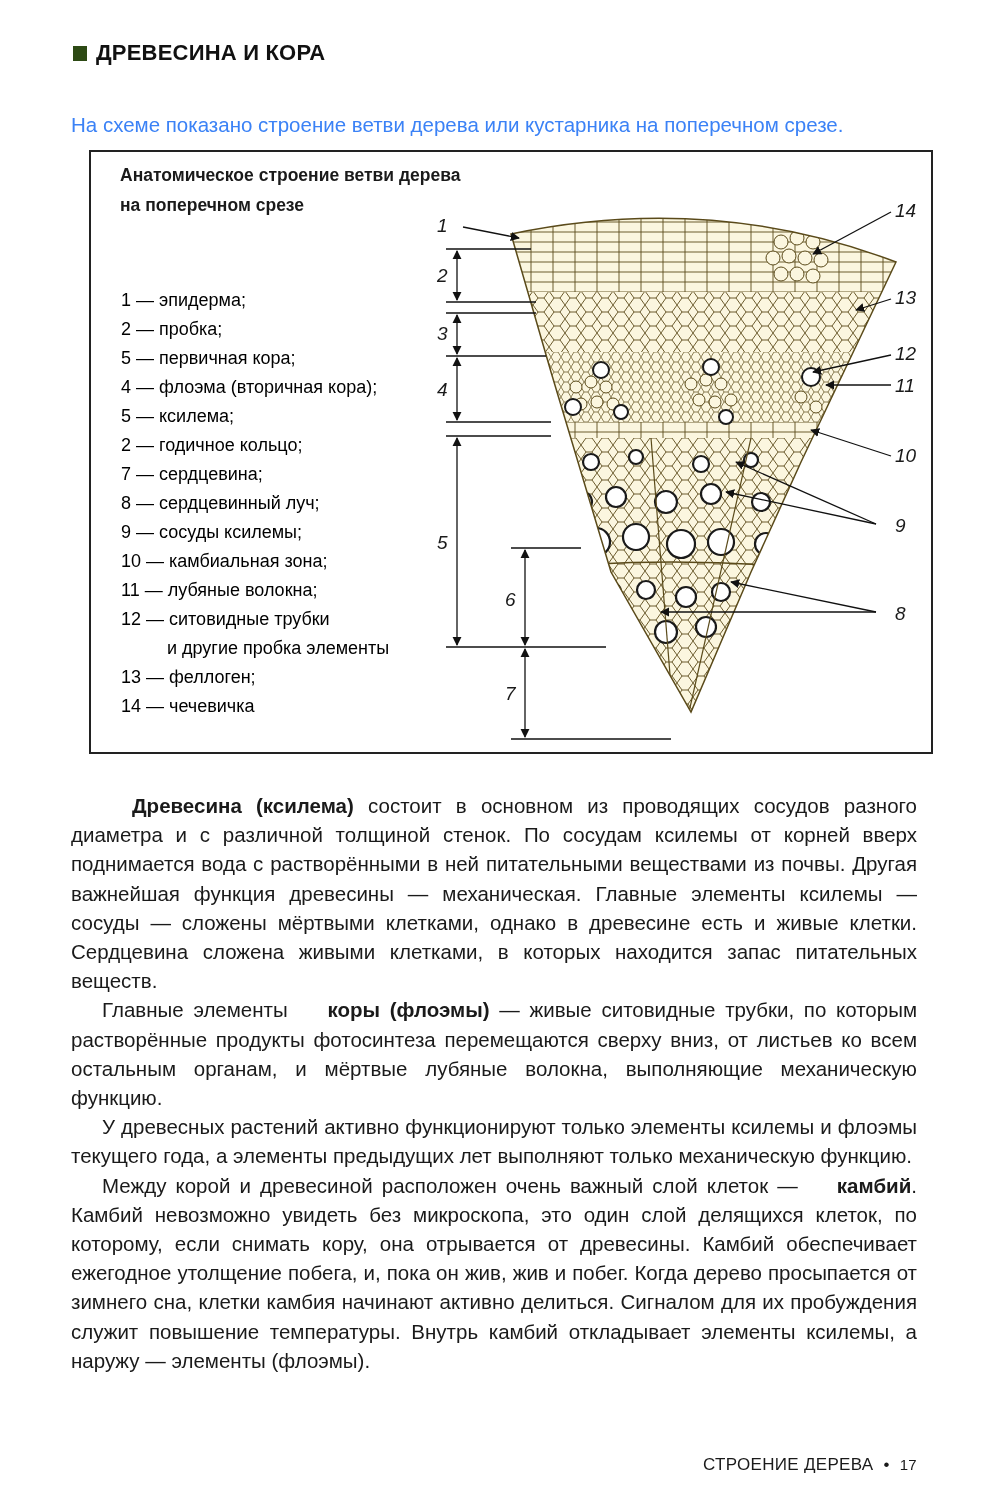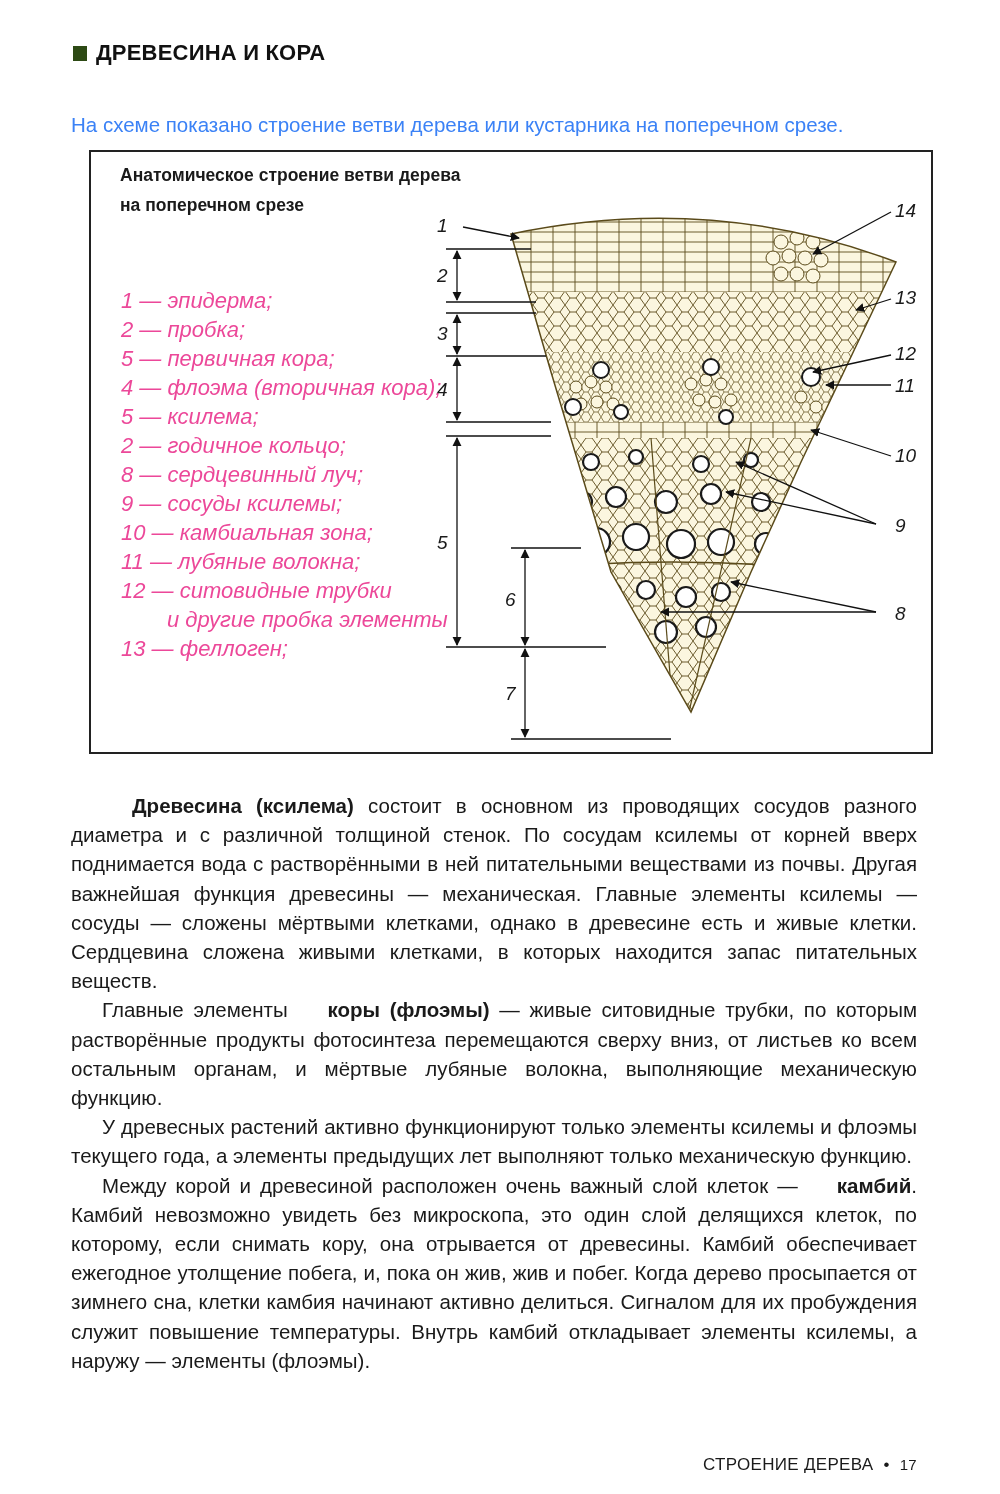--- a/index.html
+++ b/index.html
@@ -6,22 +6,22 @@
   body { width: 1000px; height: 1494px; position: relative; overflow: hidden;
          font-family: "Liberation Sans", "DejaVu Sans", sans-serif; color: #1a1a1a; }
   .section-heading { position: absolute; left: 73px; top: 40px; display: flex; align-items: center; }
   .heading-square { width: 14px; height: 15px; background: #2d4a14; margin-right: 9px; }
   .heading-text { font-weight: bold; font-size: 22px; letter-spacing: 0.2px; color: #111; }
   .intro { position: absolute; left: 71px; top: 101px; font-size: 20.5px; color: #3b82f6; white-space: nowrap; margin-top: 12px; }
   .figure-frame { position: absolute; left: 71px; top: 150px; width: 844px; height: 604px;
                   border: 2px solid #222; box-sizing: border-box; background: #fff; margin-left: 18px; }
   .figure-title { position: absolute; left: 29px; top: 8px; font-size: 17.5px; font-weight: bold;
                   line-height: 30px; color: #1a1a1a; }
-  .legend { position: absolute; left: 30px; top: 134px; font-size: 22px; font-style: italic;
-            line-height: 29px; color: #ec4899; }
+  .legend { position: absolute; left: 30px; top: 134px; font-size: 18px; 
+            line-height: 29px; color: #000000; }
   .legend .item { white-space: nowrap; }
   .legend .cont { padding-left: 46px; white-space: nowrap; }
   .diagram { position: absolute; left: 330px; top: 20px; width: 510px; height: 580px; }
   .diagram text { font-family: "Liberation Sans", sans-serif; font-style: italic; font-size: 19px; fill: #1a1a1a; }
   .body-text { position: absolute; left: 71px; top: 791px; width: 846px; font-size: 20.5px;
                line-height: 29.2px; color: #1a1a1a; text-align: justify; }
   .body-text p { margin: 0; text-indent: 31px; }
   .body-text b { font-weight: bold; margin-left: 30px; }
   .footer { position: absolute; right: 83px; top: 1455px; font-size: 17px; color: #1a1a1a;
             letter-spacing: 0.3px; white-space: nowrap; }
@@ -44,27 +44,29 @@
     <div>на поперечном срезе</div>
   </div>
 
   <div class="legend" id="legend">
       <div class="item">1 — эпидерма;</div>
       <div class="item">2 — пробка;</div>
       <div class="item">5 — первичная кора;</div>
       <div class="item">4 — флоэма (вторичная кора);</div>
       <div class="item">5 — ксилема;</div>
       <div class="item">2 — годичное кольцо;</div>
+      <div class="item">7 — сердцевина;</div>
       <div class="item">8 — сердцевинный луч;</div>
       <div class="item">9 — сосуды ксилемы;</div>
       <div class="item">10 — камбиальная зона;</div>
       <div class="item">11 — лубяные волокна;</div>
       <div class="item">12 — ситовидные трубки</div>
       <div class="cont">и другие пробка элементы</div>
       <div class="item">13 — феллоген;</div>
+      <div class="item">14 — чечевичка</div>
     </div>
 
   <svg class="diagram" viewBox="0 0 510 580" xmlns="http://www.w3.org/2000/svg">
     <defs>
       <pattern id="cells" width="16" height="14" patternUnits="userSpaceOnUse">
         <path d="M0 7 L5 0 L11 0 L16 7 L11 14 L5 14 Z" fill="none" stroke="#5a4a1a" stroke-width="0.9"></path>
       </pattern>
       <pattern id="cork" width="22" height="10" patternUnits="userSpaceOnUse">
         <rect x="0" y="0" width="22" height="10" fill="none" stroke="#5a4a1a" stroke-width="0.9"></rect>
       </pattern>

